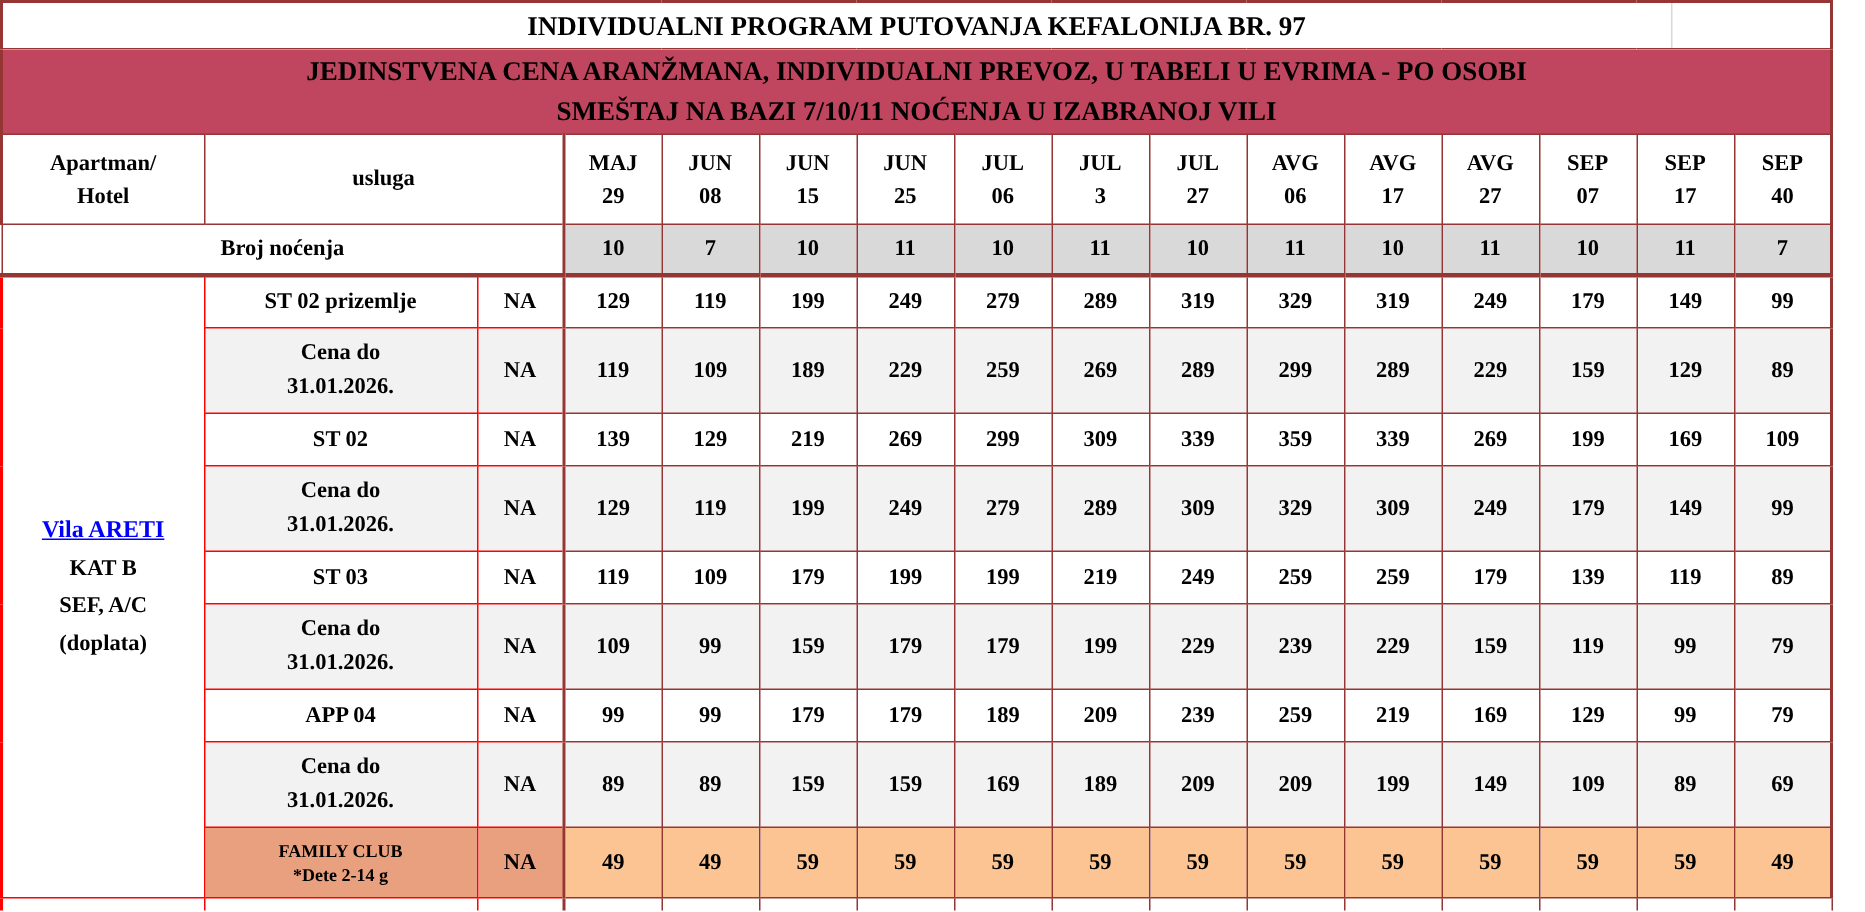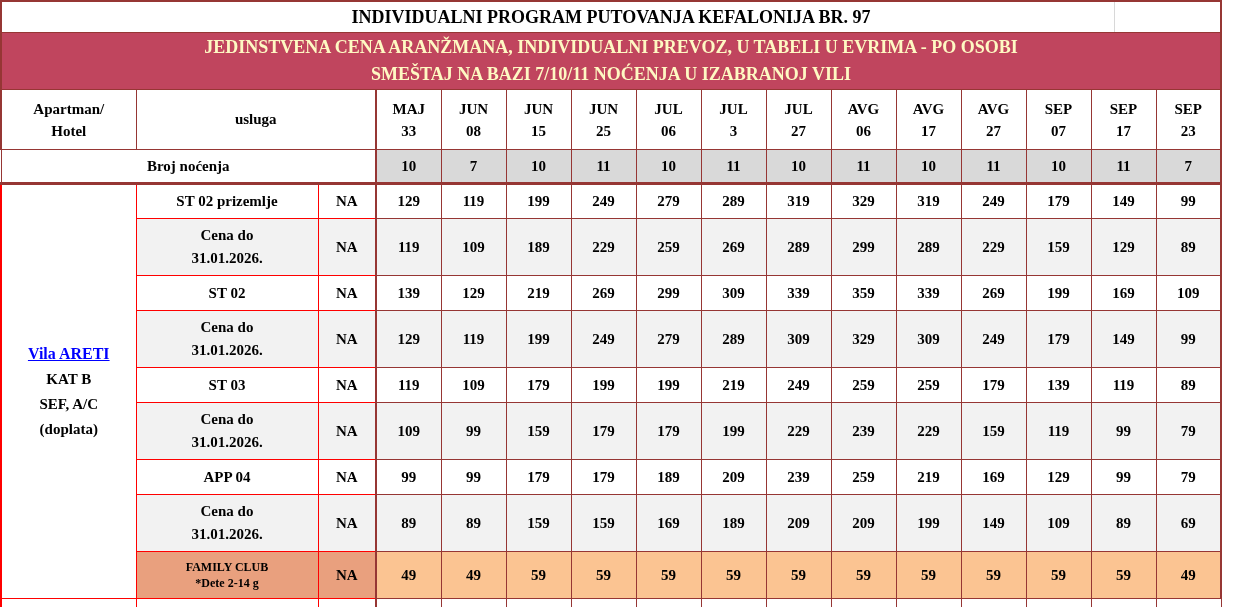--- a/index.html
+++ b/index.html
@@ -18,21 +18,21 @@
   
   .title-row td{
     height:30px;font-size:18px;background:#fff;position:relative;
     border-top:2px solid var(--maroon);border-left:2px solid var(--maroon);
     border-right:2px solid var(--maroon);border-bottom:1px solid var(--maroon);
   }
   .title-divider{position:absolute;left:1112px;top:0;bottom:0;width:1px;background:#d8d8d8;}
 
   
   .banner-row td{
-    height:56px;background:var(--banner);color:#fef9c3;font-size:18px;line-height:27px;
+    height:56px;background:var(--banner);color:#000000;font-size:18px;line-height:27px;
     border-left:2px solid var(--maroon);border-right:2px solid var(--maroon);
   }
 
   
   .header-row td{height:59px;background:#fff;font-size:15px;border:1px solid var(--maroon);}
   .header-row td:first-child{border-left:2px solid var(--maroon);margin-left:36px;}
   .header-row td:last-child{border-right:2px solid var(--maroon);}
   .header-row .dfirst{border-left:2px solid var(--maroon);}
   .header-row .date div{line-height:22px;}
   .hcol1 div{line-height:22px;}
@@ -104,21 +104,21 @@
       </td>
     </tr>
     <tr class="header-row" id="header-row">
       <td class="hcol1">
         <div>Apartman/</div>
         <div>Hotel</div>
       </td>
       <td colspan="2">usluga</td>
     <td class="date dfirst">
           <div>MAJ</div>
-          <div>33</div>
+          <div>29</div>
         </td>
         <td class="date">
           <div>JUN</div>
           <div>08</div>
         </td>
         <td class="date">
           <div>JUN</div>
           <div>15</div>
         </td>
         <td class="date">
@@ -152,21 +152,21 @@
         <td class="date">
           <div>SEP</div>
           <div>07</div>
         </td>
         <td class="date">
           <div>SEP</div>
           <div>17</div>
         </td>
         <td class="date">
           <div>SEP</div>
-          <div>23</div>
+          <div>40</div>
         </td>
       </tr>
     <tr class="nights-row" id="nights-row">
       <td colspan="3" class="nights-label">Broj noćenja</td>
     <td class="ncell dfirst">10</td>
         <td class="ncell">7</td>
         <td class="ncell">10</td>
         <td class="ncell">11</td>
         <td class="ncell">10</td>
         <td class="ncell">11</td>

